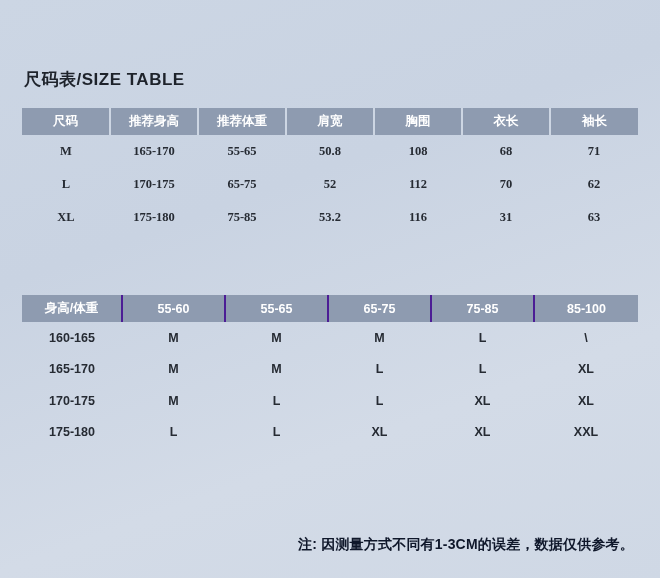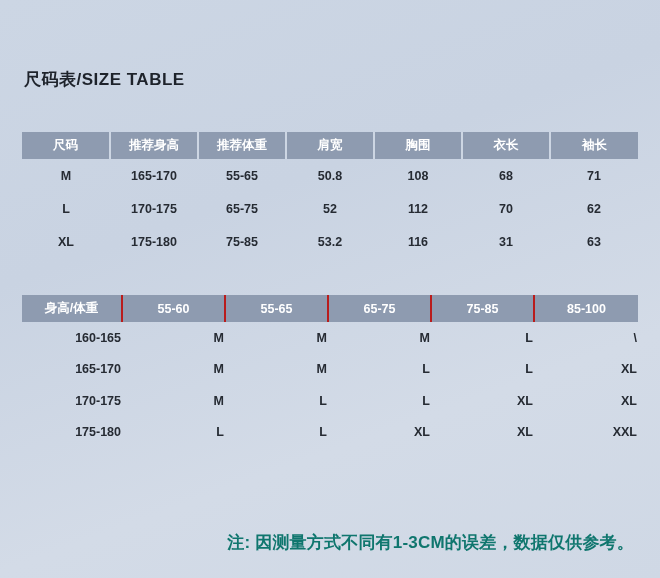--- a/index.html
+++ b/index.html
@@ -40,22 +40,23 @@
     vertical-align: middle;
     font-size: 12.5px;
     font-weight: bold;
     color: #262b33;
   }
 
   
   .size-table {
     position: absolute;
     left: 22px;
-    top: 132px;
+    top: 108px;
     width: 616px;
+    font-family: Liberation Serif, serif;
   }
   .size-table th {
     height: 25px;
     background: #8e9bb0;
     color: #ffffff;
     font-size: 12.5px;
     font-weight: bold;
     border-right: 2px solid #cdd6e3;
   }
   .size-table th:last-child { border-right: none; }
@@ -70,35 +71,34 @@
     left: 22px;
     top: 295px;
     width: 616px;
   }
   .fit-table th {
     height: 25px;
     background: #8e9bb0;
     color: #ffffff;
     font-size: 12.5px;
     font-weight: bold;
-    border-right: 2px solid #b91c1c;
+    border-right: 2px solid #4c1d95;
   }
   .fit-table th:last-child { border-right: none; }
   .fit-table td {
     height: 29.5px;
-    text-align: right;
   }
 
   .note {
     position: absolute;
     right: 26px;
     bottom: 24px;
-    font-size: 17px;
-    font-weight: bold;
-    color: #0f766e;
+    font-size: 14px;
+    font-weight: bold;
+    color: #0f172a;
     letter-spacing: 0.2px;
   }
 </style>
 </head>
 <body>
 
 <div class="page">
 
   <div class="title">尺码表/SIZE TABLE</div>
 

